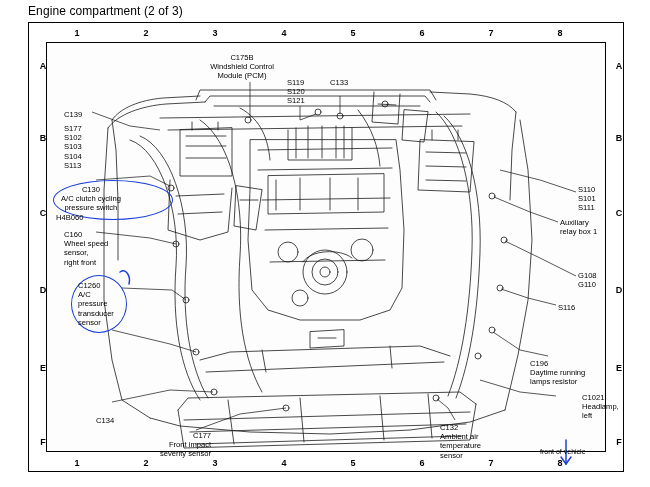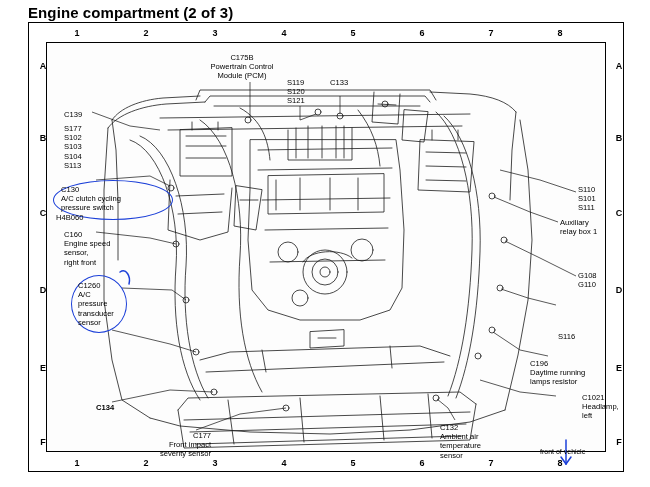--- a/index.html
+++ b/index.html
@@ -12,22 +12,22 @@
     width: 650px;
     height: 487px;
     background: #ffffff;
     font-family: "Liberation Sans", sans-serif;
     overflow: hidden;
   }
   #title {
     position: absolute;
     left: 28px;
     top: 4px;
-    font-size: 15px;
-    font-weight: bold;
+    font-size: 12px;
+    font-weight: normal;
     color: #000;
     letter-spacing: 0.1px;
   }
   #frame {
     position: absolute;
     left: 28px;
     top: 22px;
     width: 596px;
     height: 450px;
     border: 1px solid #000;
@@ -263,60 +263,60 @@
       <path d="M566 440 L566 464"></path>
       <path d="M566 464 L561 457"></path>
       <path d="M566 464 L571 457"></path>
     </g>
   </svg>
 
   <div class="highlight-ellipse" style="left:53px;top:180px;width:118px;height:38px;"></div>
   <div class="highlight-ellipse" style="left:71px;top:275px;width:54px;height:56px;"></div>
 
   <div class="callout center" style="left:196px;top:53px;width:92px;">C175B
-Powertrain Control
+Windshield Control
 Module (PCM)</div>
   <div class="callout" style="left:287px;top:78px;">S119
 S120
 S121</div>
   <div class="callout" style="left:330px;top:78px;">C133</div>
   <div class="callout" style="left:64px;top:110px;">C139</div>
   <div class="callout" style="left:64px;top:124px;">S177
 S102
 S103
 S104
 S113</div>
-  <div class="callout" style="left:61px;top:185px;">C130
+  <div class="callout" style="left:61px;top:185px;text-align:center;">C130
 A/C clutch cycling
 pressure switch</div>
   <div class="callout" style="left:56px;top:213px;">H4B060</div>
   <div class="callout" style="left:64px;top:230px;">C160
-Engine speed
+Wheel speed
 sensor,
 right front</div>
   <div class="callout" style="left:78px;top:281px;">C1260
 A/C
 pressure
 transducer
 sensor</div>
-  <div class="callout" style="left:96px;top:403px;font-weight:bold;">C134</div>
+  <div class="callout" style="left:96px;top:416px;">C134</div>
   <div class="callout" style="left:160px;top:431px;text-align:right;">C177
 Front impact
 severity sensor</div>
   <div class="callout" style="left:440px;top:423px;">C132
 Ambient air
 temperature
 sensor</div>
   <div class="callout" style="left:548px;top:393px;margin-left:34px;">C1021
 Headlamp,
 left</div>
   <div class="callout" style="left:530px;top:359px;">C196
 Daytime running
 lamps resistor</div>
-  <div class="callout" style="left:558px;top:303px;margin-top:29px;">S116</div>
+  <div class="callout" style="left:558px;top:303px;">S116</div>
   <div class="callout" style="left:578px;top:271px;">G108
 G110</div>
   <div class="callout" style="left:560px;top:218px;">Auxiliary
 relay box 1</div>
   <div class="callout" style="left:578px;top:185px;">S110
 S101
 S111</div>
 
   <div id="footnote" style="left:540px;top:448px;">front of vehicle</div>
 

